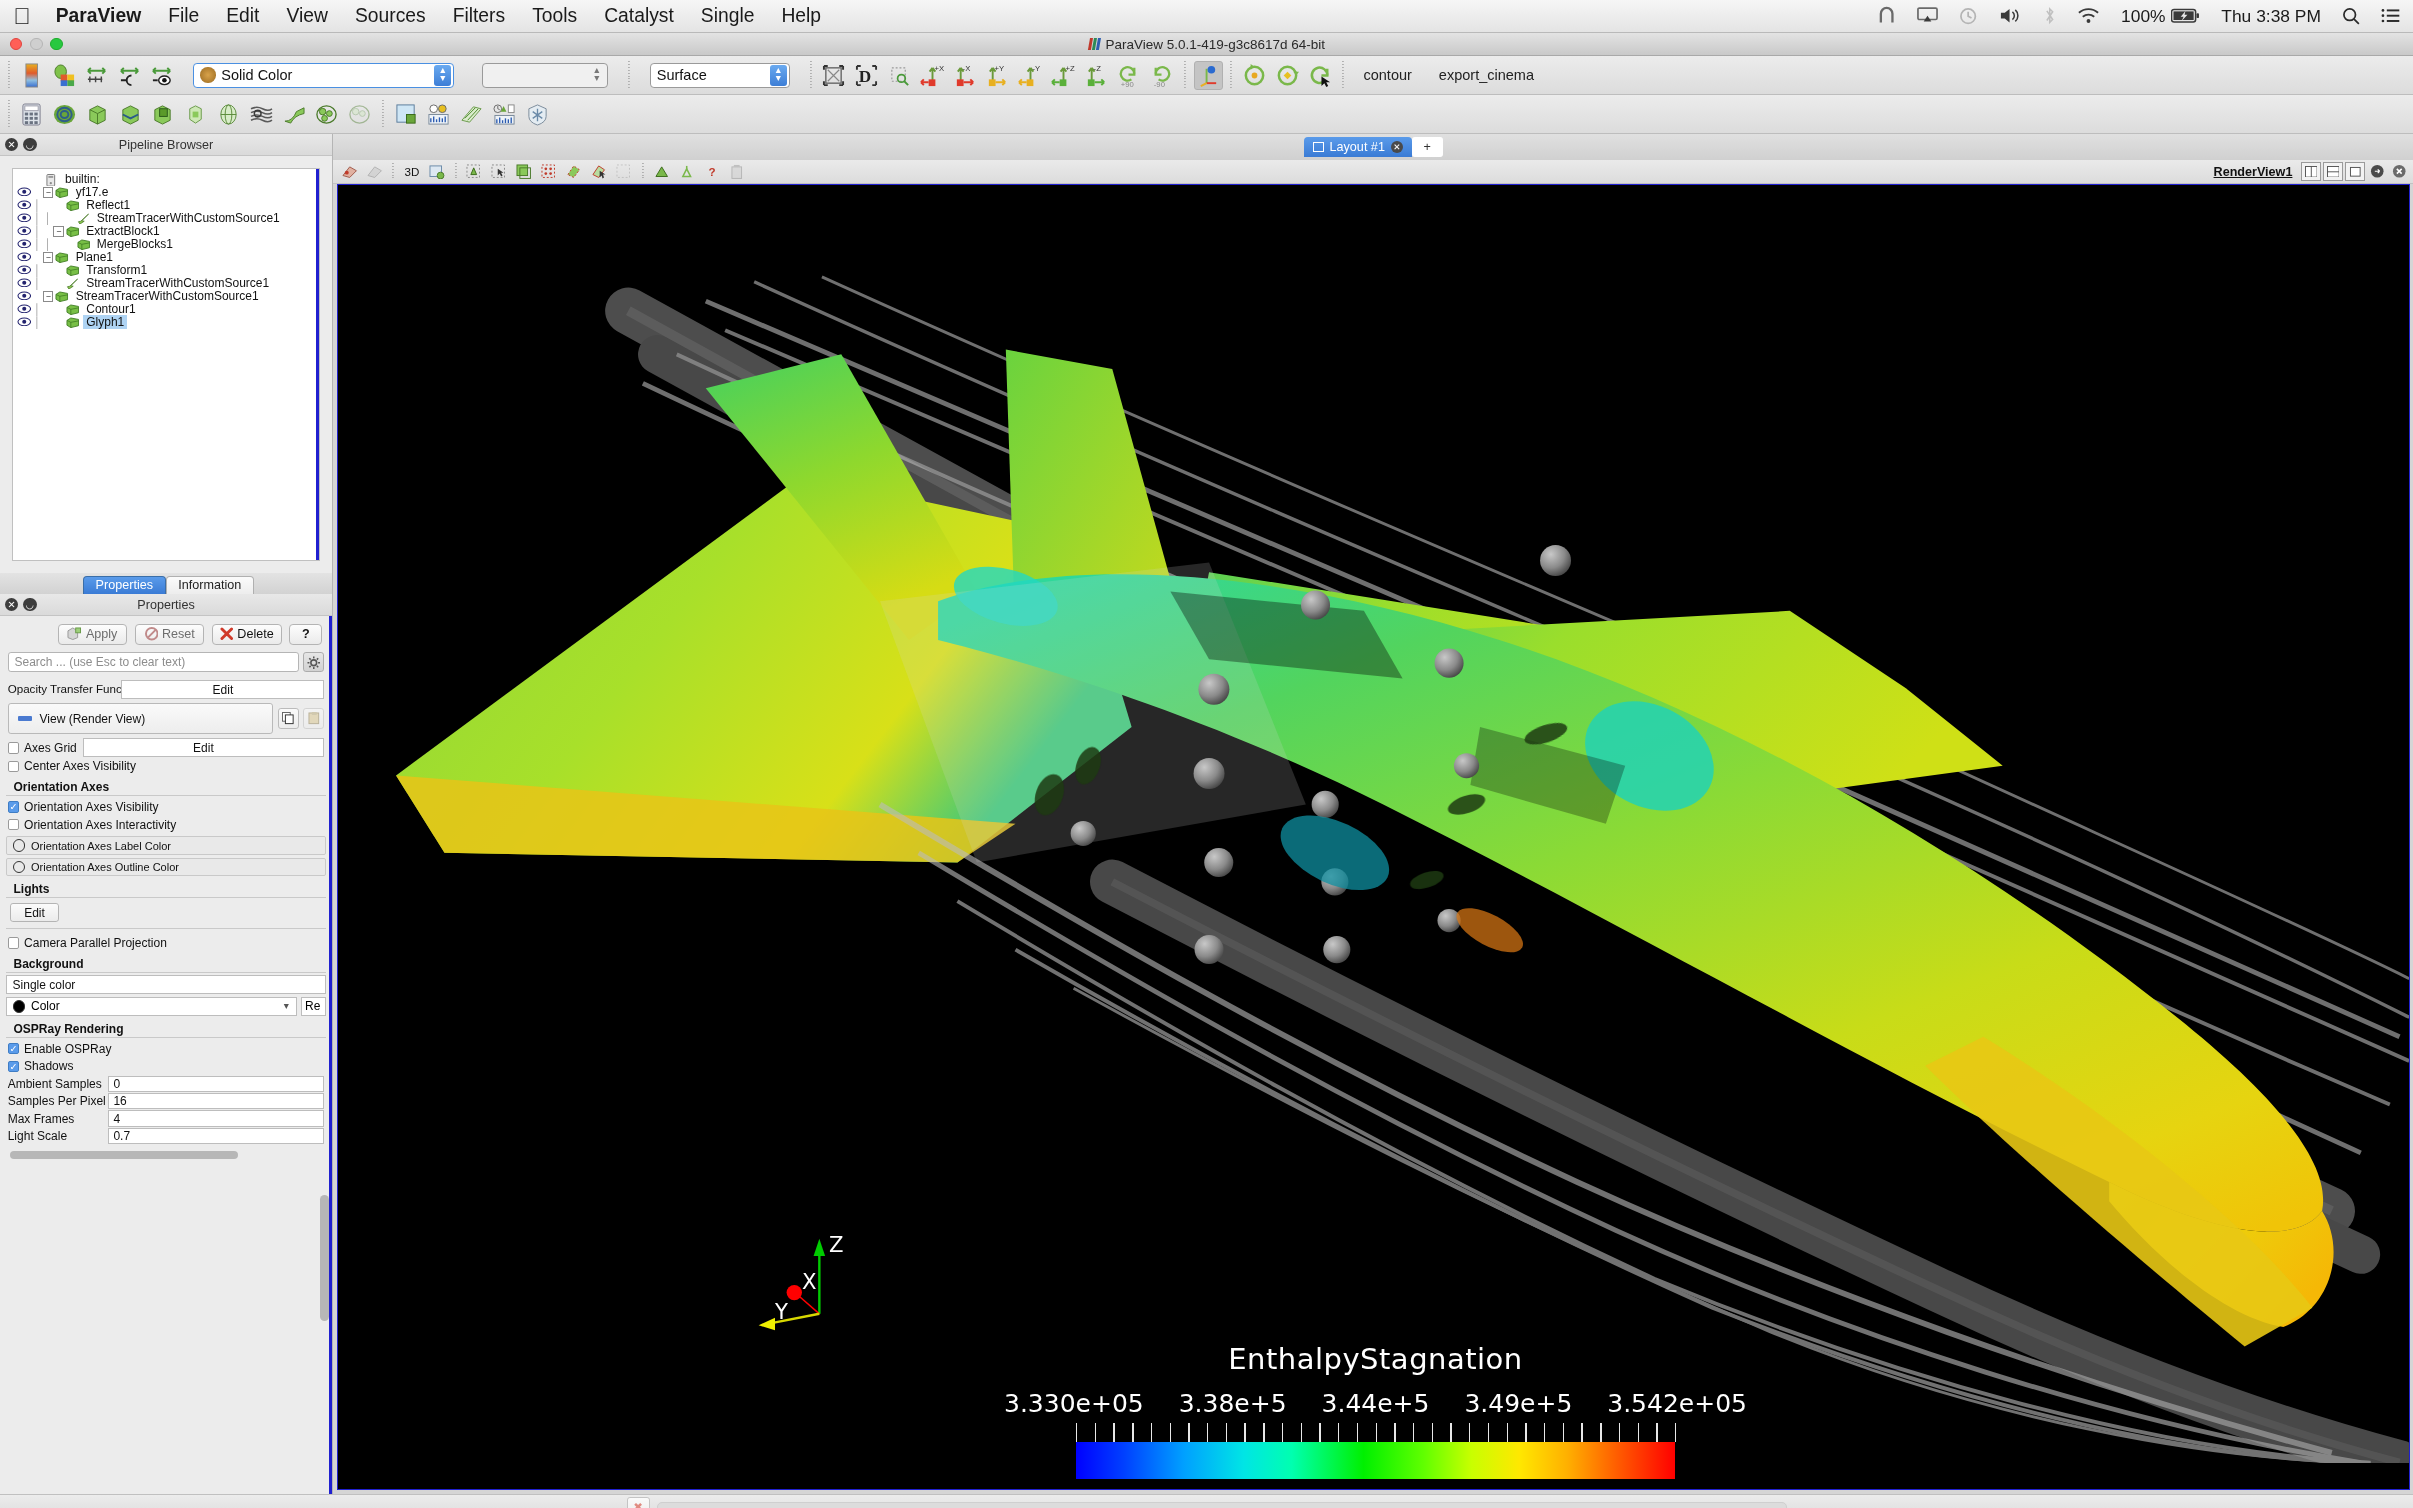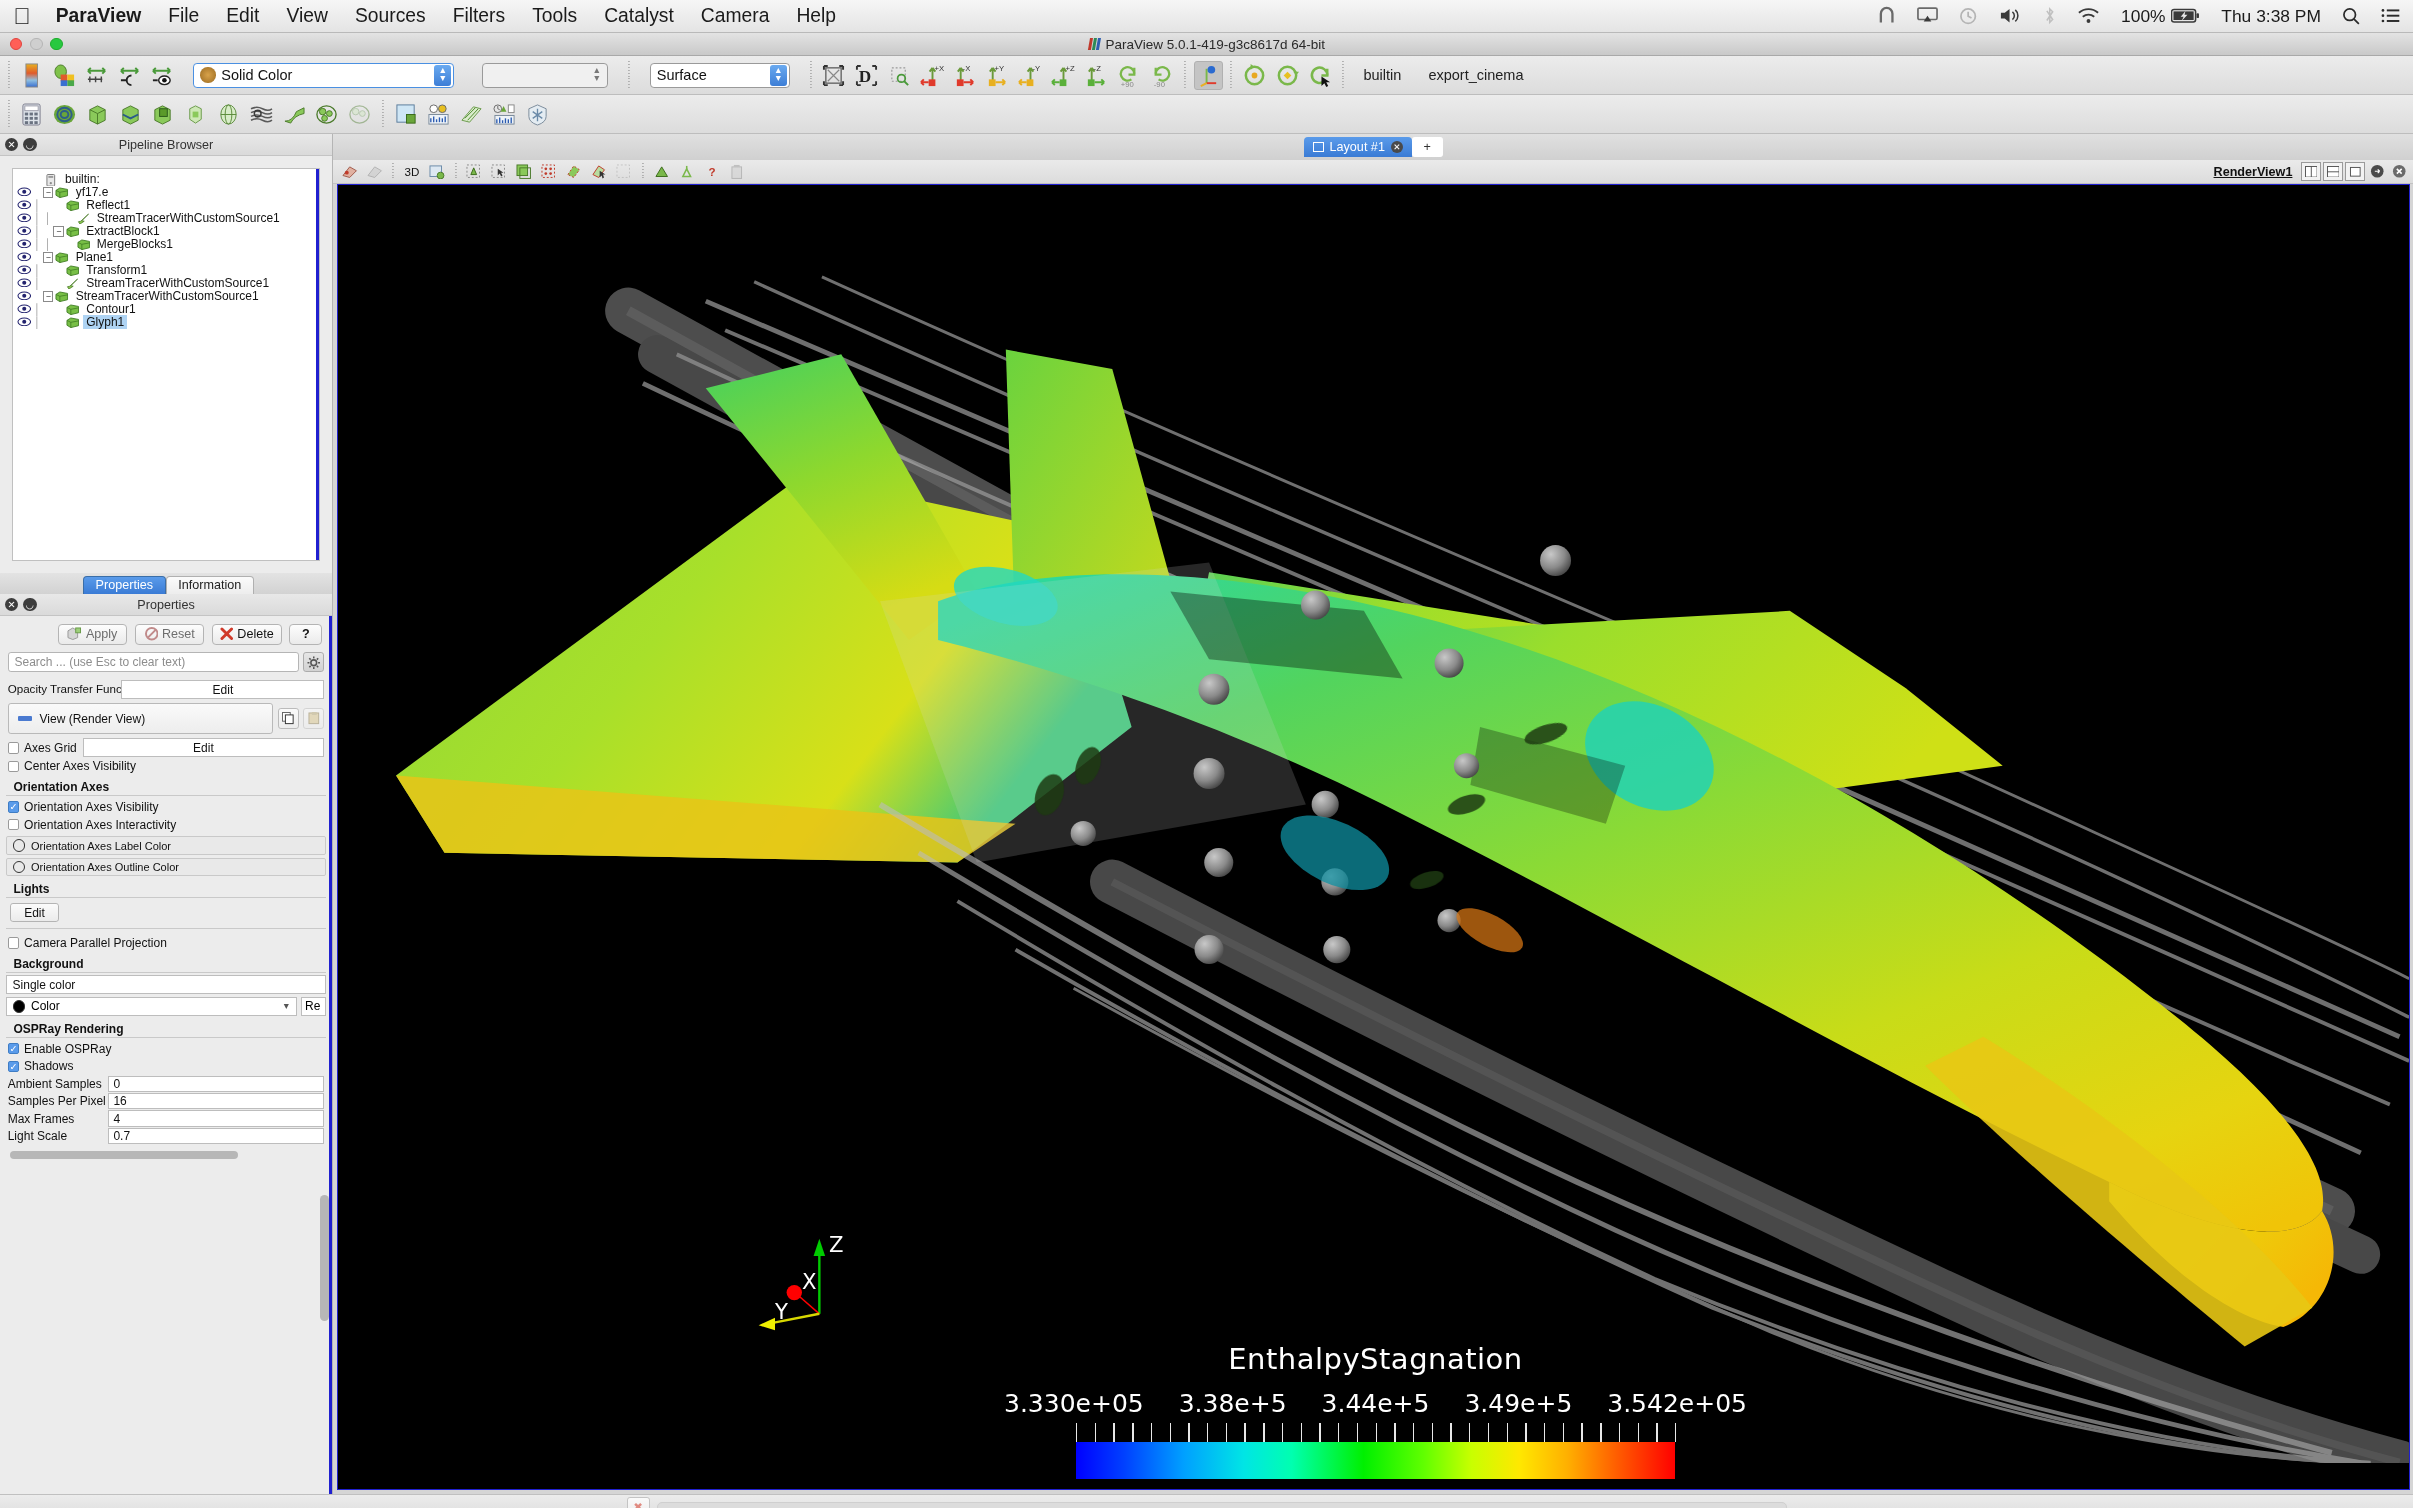--- a/index.html
+++ b/index.html
@@ -191,21 +191,21 @@
 <div id="macbar">
   <span class="apple"></span>
   <span class="mitem bold">ParaView</span>
   <span class="mitem">File</span>
   <span class="mitem">Edit</span>
   <span class="mitem">View</span>
   <span class="mitem">Sources</span>
   <span class="mitem">Filters</span>
   <span class="mitem">Tools</span>
   <span class="mitem">Catalyst</span>
-  <span class="mitem">Camera</span>
+  <span class="mitem">Single</span>
   <span class="mitem">Help</span>
   <span class="spacer"></span>
 
   <span class="ritem">
     <svg width="19.3" height="19.3" viewBox="0 0 20 20">
         <path d="M4 17 V8 a6 6 0 0 1 12 0 V17" fill="none" stroke="#6a6a6a" stroke-width="2.4"></path>
       </svg>
   </span>
   <span class="ritem">
     <svg width="21" height="17.4" viewBox="0 0 22 18">
@@ -464,21 +464,21 @@
   <div class="tbtn">
     <svg width="25" height="25" viewBox="0 0 26 26">
         <path d="M20 13 a8 8 0 1 0 -3 6" fill="none" stroke="#7ab84a" stroke-width="2.6"></path>
         <path d="M20 6 v7 h-6" fill="none" stroke="#7ab84a" stroke-width="2.6"></path>
       <path d="M14 14 L14 24 L17 21 L19 25 L21 24 L19 20 L23 20 Z" fill="#111"></path>
       </svg>
   </div>
 
   <span class="tb-sep"></span>
 
-  <span class="macro">builtin</span>
+  <span class="macro">contour</span>
   <span class="macro">export_cinema</span>
 </div>
 
 <div class="toolbar">
   <span class="tb-sep"></span>
 
   <div class="tbtn">
     <svg width="21" height="23" viewBox="0 0 22 24">
         <rect x="2" y="1" width="18" height="22" rx="2" fill="#dfe4ea" stroke="#7a7a8a"></rect>
       <rect x="4" y="3" width="14" height="5" fill="#fff" stroke="#9a9aa8"></rect>

